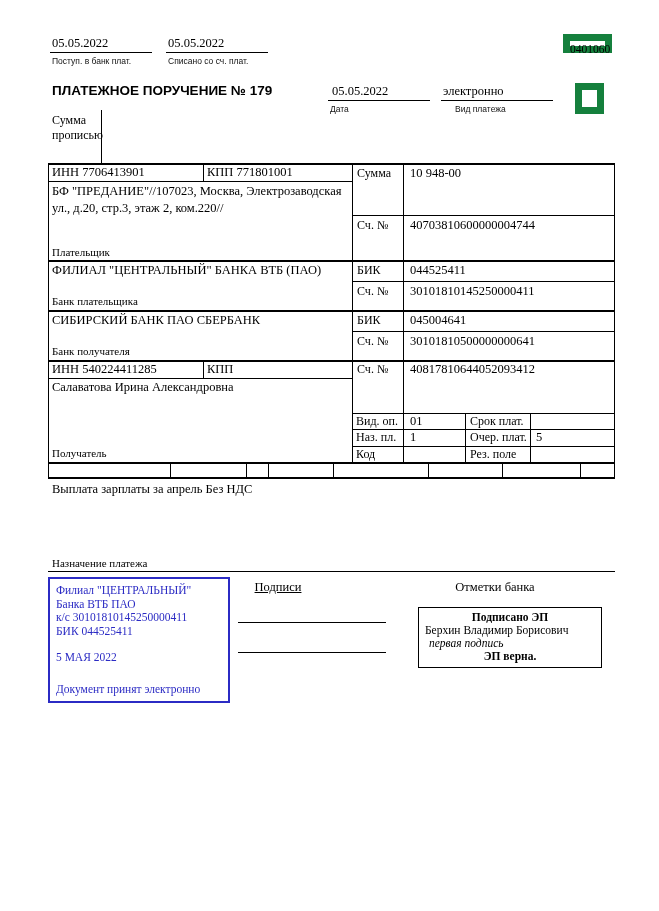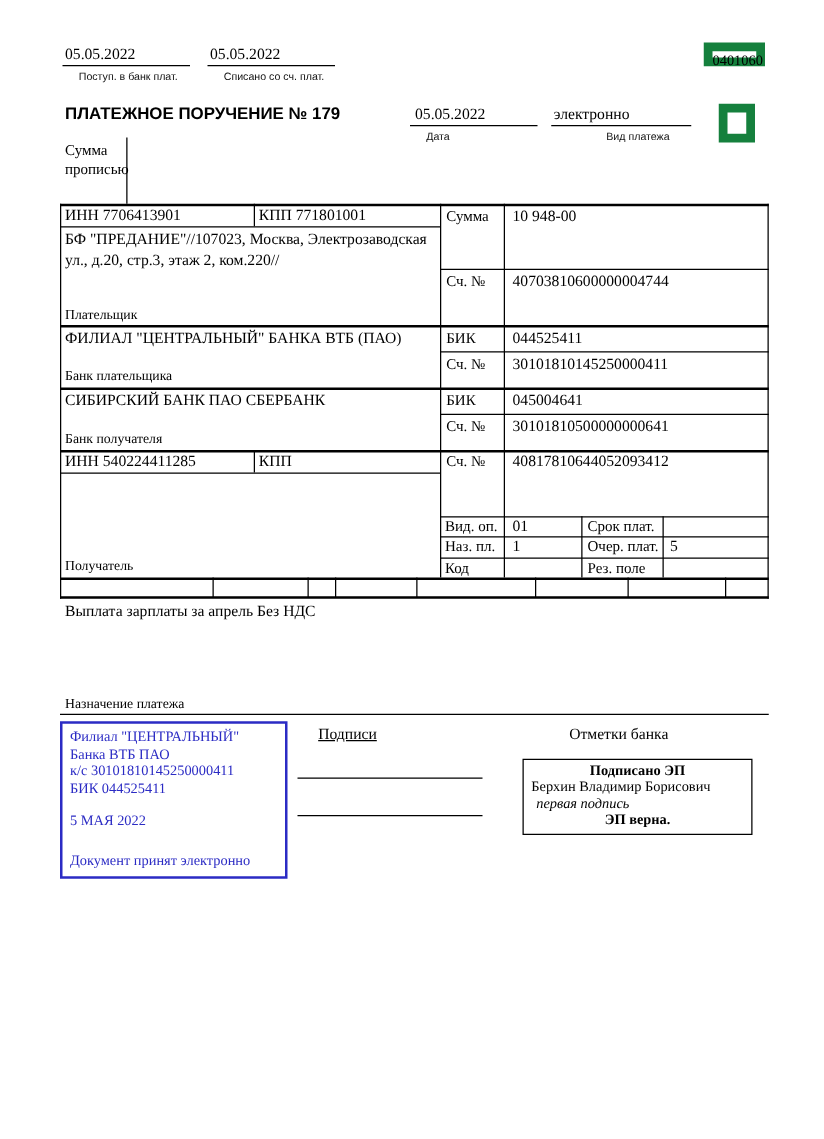--- a/index.html
+++ b/index.html
@@ -2,21 +2,21 @@
 <html><head>
 <meta charset="utf-8">
 <style>
   html,body{margin:0;padding:0;background:#ffffff;}
   .page{position:relative;width:659px;height:911px;background:#ffffff;overflow:hidden;
         font-family:"Liberation Serif","DejaVu Serif",serif;color:#000;}
   .t{position:absolute;font-size:12.5px;line-height:15px;white-space:nowrap;}
   .wrap{white-space:normal;}
   .lbl{position:absolute;font-size:11px;line-height:13px;white-space:nowrap;}
   .tiny{position:absolute;font-size:8.5px;line-height:10px;white-space:nowrap;
-        font-family:"Liberation Sans","DejaVu Sans",sans-serif;color:#111;margin-left:11px;}
+        font-family:"Liberation Sans","DejaVu Sans",sans-serif;color:#111;}
   .title{position:absolute;font-family:"Liberation Sans","DejaVu Sans",sans-serif;
          font-weight:bold;font-size:13.5px;white-space:nowrap;}
   .hl{position:absolute;height:1px;background:#000;}
   .hl2{position:absolute;height:2px;background:#000;}
   .vl{position:absolute;width:1px;background:#000;}
   .box{position:absolute;border:7px solid #15803d;box-sizing:border-box;}
   .stamp{position:absolute;left:48px;top:577px;width:182px;height:126px;
          border:2px solid #2b2bc4;box-sizing:border-box;color:#2b2bc4;
          font-size:11.5px;line-height:13.5px;padding:5px 6px;}
   .stamp .sline{white-space:normal;}
@@ -43,21 +43,21 @@
   <div class="box ctr" style="left:563px;top:34px;width:49px;height:19px;font-size:11.5px;line-height:17px;">0401060</div>
 
   <div class="title" style="left:52px;top:83px;">ПЛАТЕЖНОЕ ПОРУЧЕНИЕ № 179</div>
 
   <div class="t" style="left:332px;top:84px;">05.05.2022</div>
   <div class="hl" style="left:328px;top:100px;width:102px;"></div>
   <div class="tiny" style="left:330px;top:104px;">Дата</div>
 
   <div class="t" style="left:443px;top:84px;text-align:right;">электронно</div>
   <div class="hl" style="left:441px;top:100px;width:112px;"></div>
-  <div class="tiny" style="left:462px;top:104px;padding-left:12px;">Вид платежа</div>
+  <div class="tiny" style="left:443px;top:104px;padding-left:12px;">Вид платежа</div>
 
   <div class="box" style="left:575px;top:83px;width:29px;height:31px;"></div>
 
   <div class="t" style="left:52px;top:113px;font-size:12px;">Сумма</div>
   <div class="t" style="left:52px;top:128px;font-size:12px;">прописью</div>
   <div class="vl" style="left:101px;top:110px;height:53px;"></div>
 
   <div class="hl2" style="left:48px;top:163px;width:567px;"></div>
   <div class="hl" style="left:48px;top:181px;width:304px;"></div>
   <div class="hl" style="left:352px;top:215px;width:263px;"></div>
@@ -110,20 +110,21 @@
 
   <div class="t" style="left:52px;top:313px;">СИБИРСКИЙ БАНК ПАО СБЕРБАНК</div>
   <div class="lbl" style="left:52px;top:345px;">Банк получателя</div>
   <div class="t" style="left:357px;top:313px;font-size:12px;">БИК</div>
   <div class="t" style="left:410px;top:313px;">045004641</div>
   <div class="t" style="left:357px;top:334px;font-size:12px;">Сч. №</div>
   <div class="t" style="left:410px;top:334px;">30101810500000000641</div>
 
   <div class="t" style="left:52px;top:362px;">ИНН 540224411285</div>
   <div class="t" style="left:207px;top:362px;">КПП</div>
+  <div class="t" style="left:52px;top:380px;">Салаватова Ирина Александровна</div>
   <div class="lbl" style="left:52px;top:447px;">Получатель</div>
   <div class="t" style="left:357px;top:362px;font-size:12px;">Сч. №</div>
   <div class="t" style="left:410px;top:362px;">40817810644052093412</div>
 
   <div class="t" style="left:356px;top:414px;font-size:12px;">Вид. оп.</div>
   <div class="t" style="left:410px;top:414px;">01</div>
   <div class="t" style="left:470px;top:414px;font-size:12px;">Срок плат.</div>
   <div class="t" style="left:356px;top:430px;font-size:12px;">Наз. пл.</div>
   <div class="t" style="left:410px;top:430px;">1</div>
   <div class="t" style="left:470px;top:430px;font-size:12px;">Очер. плат.</div>

